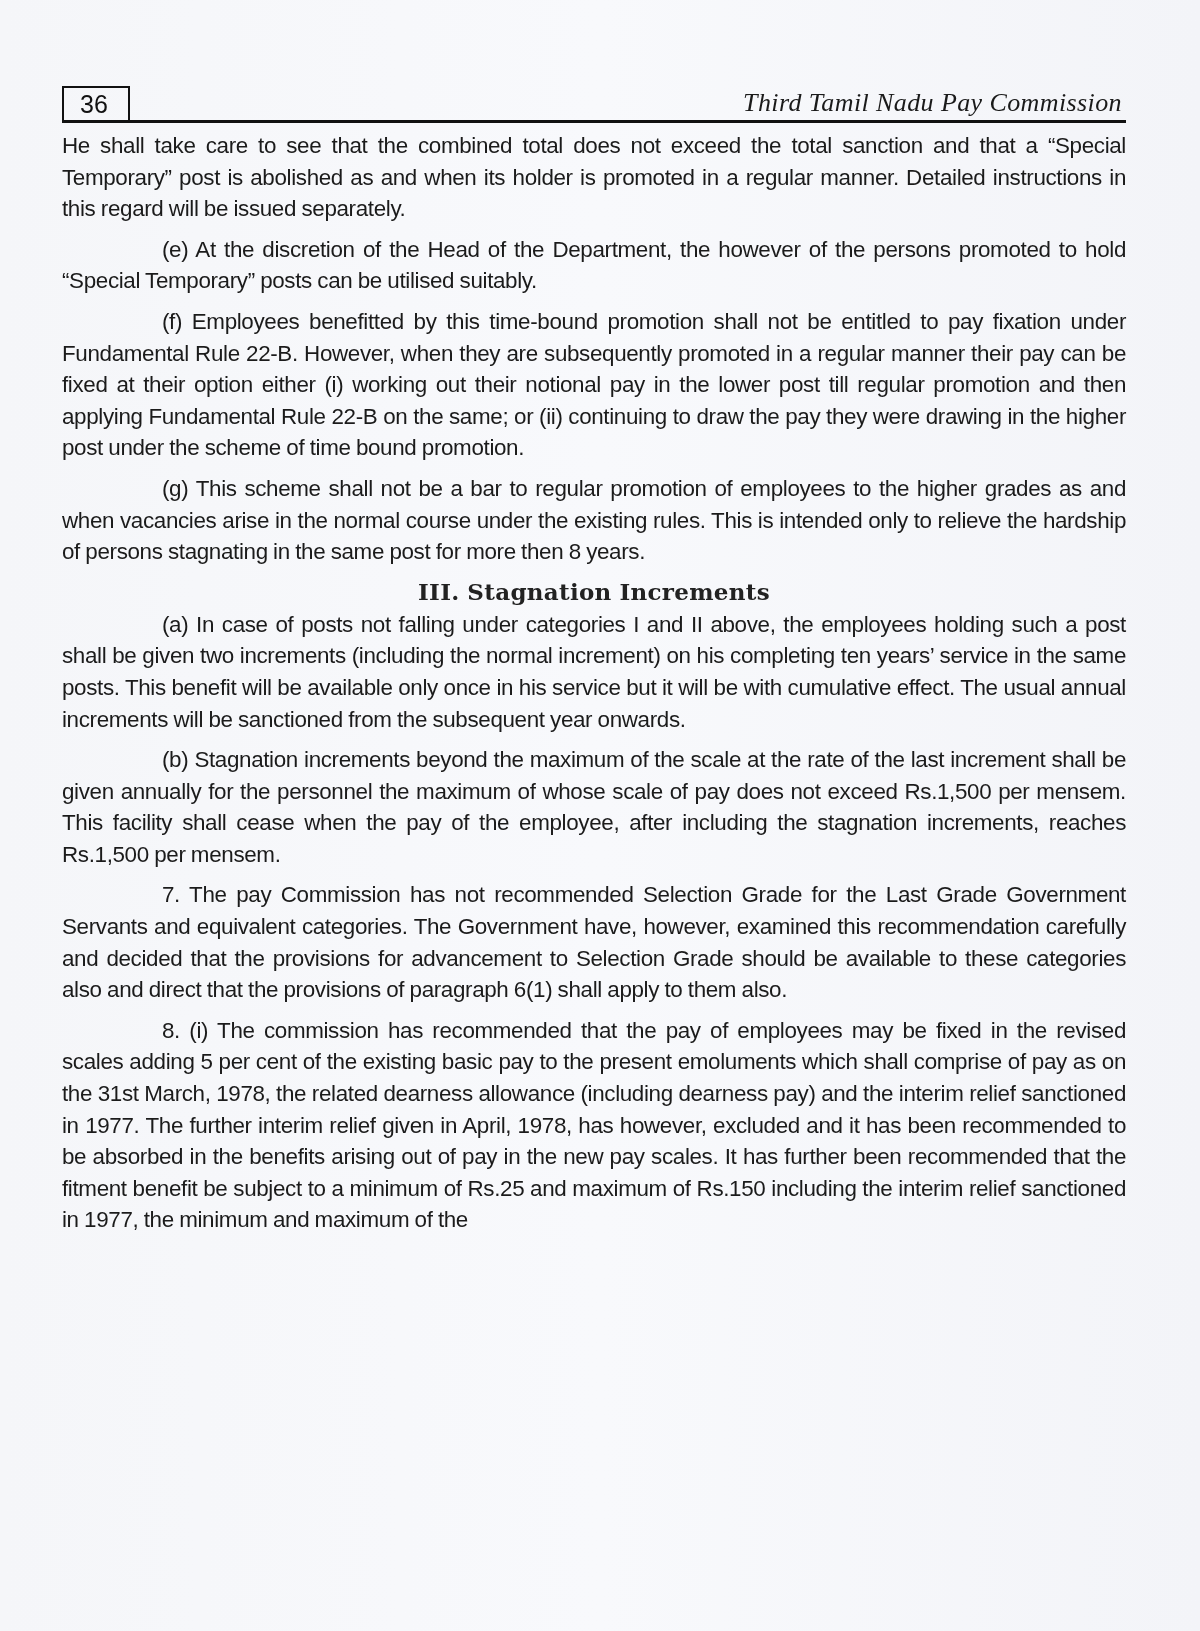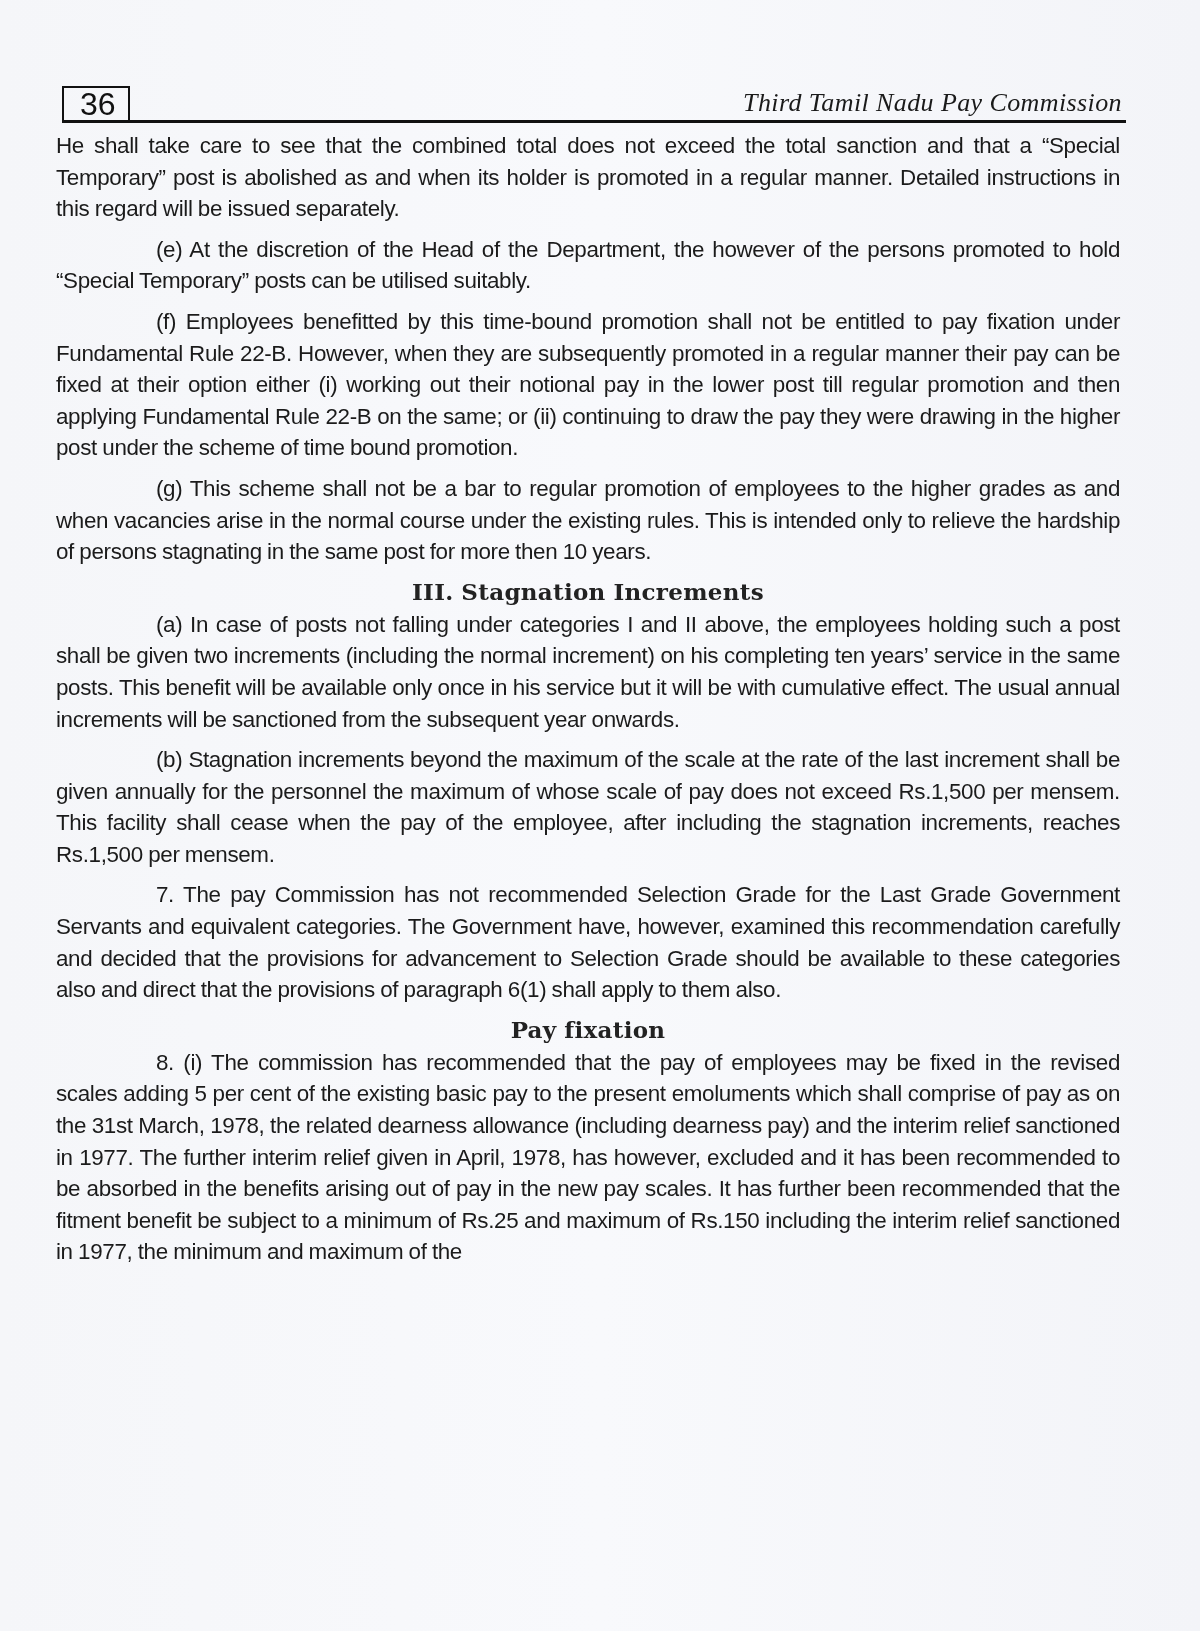--- a/index.html
+++ b/index.html
@@ -25,21 +25,21 @@
     height: 38px;
   }
   .page-num-box {
     position: absolute;
     left: 0; top: 0;
     width: 68px; height: 34px;
     border: 2px solid #111;
     border-bottom: none;
     box-sizing: border-box;
     font-family: "Liberation Sans", sans-serif;
-    font-size: 32px;
+    font-size: 25px;
     line-height: 32px;
     padding-left: 16px;
     color: #111;
   }
   .header-title {
     position: absolute;
     left: 0; right: 0; top: 2px;
     text-align: right;
     font-family: "Liberation Serif", serif;
     font-style: italic;
@@ -48,21 +48,21 @@
     color: #1a1a1a;
   }
   .header-rule {
     position: absolute;
     left: 0; top: 34px;
     width: 1064px; height: 3px;
     background: #111;
   }
   .content {
     position: absolute;
-    left: 56px;
+    left: 62px;
     top: 130px;
     width: 1064px;
     font-family: "Liberation Sans", sans-serif;
     font-size: 22.4px;
     line-height: 31.6px;
     letter-spacing: -0.35px;
     word-spacing: -0.5px;
     color: #1b1b1b;
   }
   .para {
@@ -89,25 +89,24 @@
   <div class="header">
     <div class="page-num-box">36</div>
     <div class="header-title">Third Tamil Nadu Pay Commission</div>
     <div class="header-rule"></div>
   </div>
 
   <div class="content">
     <p class="para">He shall take care to see that the combined total does not exceed the total sanction and that a “Special Temporary” post is abolished as and when its holder is promoted in a regular manner. Detailed instructions in this regard will be issued separately.</p>
     <p class="para indent">(e) At the discretion of the Head of the Department, the however of the persons promoted to hold “Special Temporary” posts can be utilised suitably.</p>
     <p class="para indent">(f) Employees benefitted by this time-bound promotion shall not be entitled to pay fixation under Fundamental Rule 22-B. However, when they are subsequently promoted in a regular manner their pay can be fixed at their option either (i) working out their notional pay in the lower post till regular promotion and then applying Fundamental Rule 22-B on the same; or (ii) continuing to draw the pay they were drawing in the higher post under the scheme of time bound promotion.</p>
-    <p class="para indent">(g) This scheme shall not be a bar to regular promotion of employees to the higher grades as and when vacancies arise in the normal course under the existing rules. This is intended only to relieve the hardship of persons stagnating in the same post for more then 10 years.</p>
+    <p class="para indent">(g) This scheme shall not be a bar to regular promotion of employees to the higher grades as and when vacancies arise in the normal course under the existing rules. This is intended only to relieve the hardship of persons stagnating in the same post for more then 8 years.</p>
 
     <div class="heading">III. Stagnation Increments</div>
     <p class="para indent">(a) In case of posts not falling under categories I and II above, the employees holding such a post shall be given two increments (including the normal increment) on his completing ten years’ service in the same posts. This benefit will be available only once in his service but it will be with cumulative effect. The usual annual increments will be sanctioned from the subsequent year onwards.</p>
     <p class="para indent">(b) Stagnation increments beyond the maximum of the scale at the rate of the last increment shall be given annually for the personnel the maximum of whose scale of pay does not exceed Rs.1,500 per mensem. This facility shall cease when the pay of the employee, after including the stagnation increments, reaches Rs.1,500 per mensem.</p>
 
     <p class="para indent">7. The pay Commission has not recommended Selection Grade for the Last Grade Government Servants and equivalent categories. The Government have, however, examined this recommendation carefully and decided that the provisions for advancement to Selection Grade should be available to these categories also and direct that the provisions of paragraph 6(1) shall apply to them also.</p>
 
-    <div class="heading">Pay fixation</div>
     <p class="para indent">8. (i) The commission has recommended that the pay of employees may be fixed in the revised scales adding 5 per cent of the existing basic pay to the present emoluments which shall comprise of pay as on the 31st March, 1978, the related dearness allowance (including dearness pay) and the interim relief sanctioned in 1977. The further interim relief given in April, 1978, has however, excluded and it has been recommended to be absorbed in the benefits arising out of pay in the new pay scales. It has further been recommended that the fitment benefit be subject to a minimum of Rs.25 and maximum of Rs.150 including the interim relief sanctioned in 1977, the minimum and maximum of the</p>
   </div>
 
 </div>
 
 </body></html>

